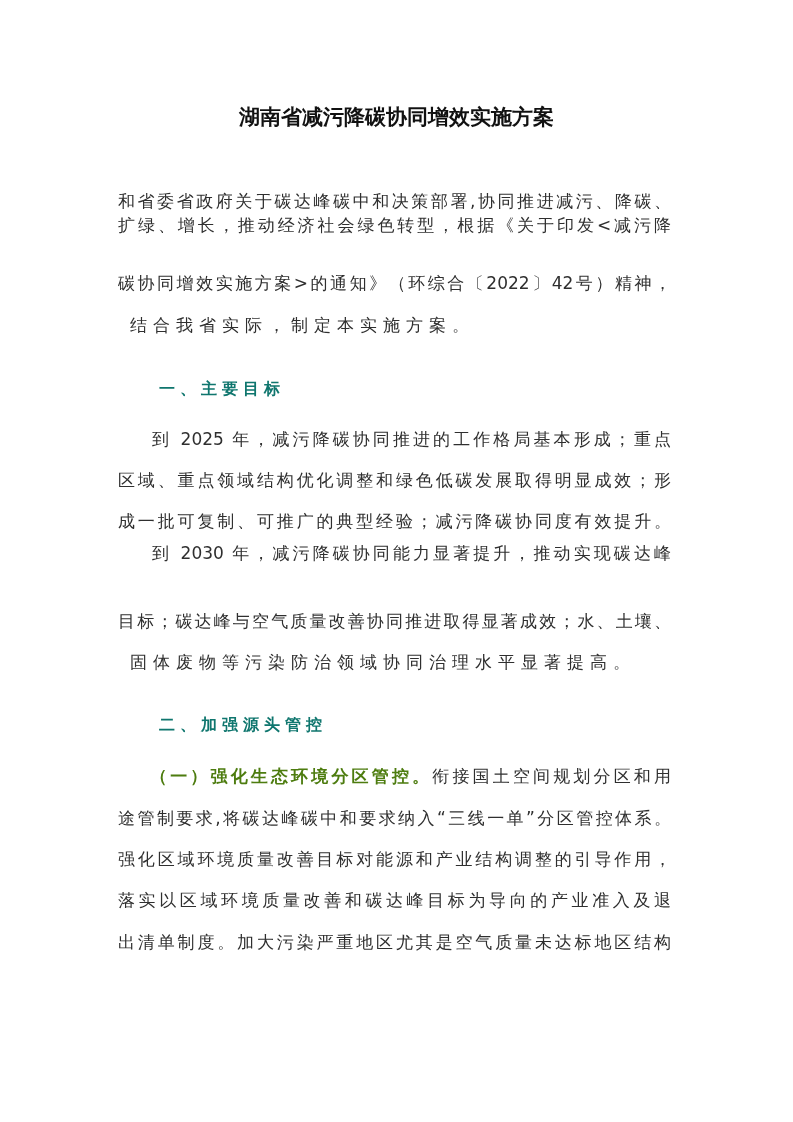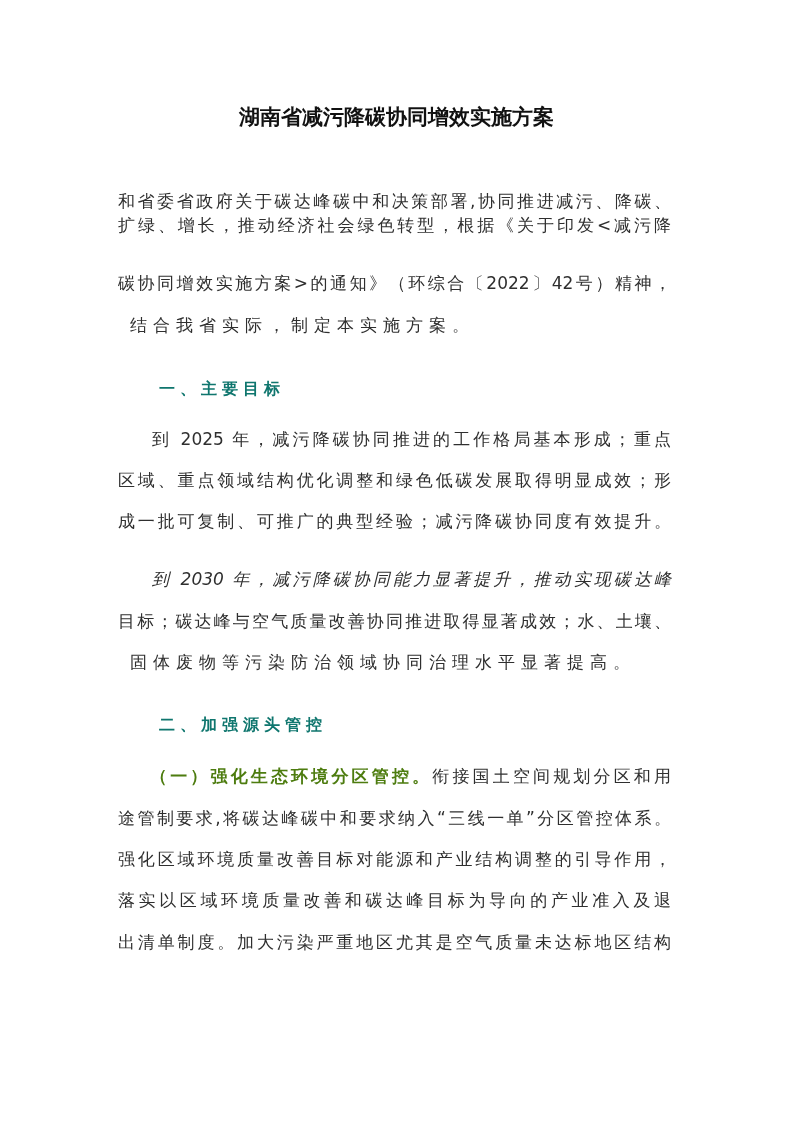--- a/index.html
+++ b/index.html
@@ -84,21 +84,21 @@
   <p class="body-line" style="top:213px;">扩绿、增长，推动经济社会绿色转型，根据《关于印发&lt;减污降</p>
   <p class="body-line" style="top:271px;">碳协同增效实施方案&gt;的通知》（环综合〔2022〕42号）精神，</p>
   <p class="body-line last" style="top:313px;">结合我省实际，制定本实施方案。</p>
 
   <h2 class="heading" style="top:370px;">一、主要目标</h2>
 
   <p class="body-line indent" style="top:427px;">到 2025 年，减污降碳协同推进的工作格局基本形成；重点</p>
   <p class="body-line" style="top:468px;">区域、重点领域结构优化调整和绿色低碳发展取得明显成效；形</p>
   <p class="body-line" style="top:510px;font-family:Liberation Serif, serif;">成一批可复制、可推广的典型经验；减污降碳协同度有效提升。</p>
 
-  <p class="body-line indent" style="top:567px;font-style:italic;">到 2030 年，减污降碳协同能力显著提升，推动实现碳达峰</p>
+  <p class="body-line indent" style="top:541px;">到 2030 年，减污降碳协同能力显著提升，推动实现碳达峰</p>
   <p class="body-line" style="top:609px;">目标；碳达峰与空气质量改善协同推进取得显著成效；水、土壤、</p>
   <p class="body-line last" style="top:650px;">固体废物等污染防治领域协同治理水平显著提高。</p>
 
   <h2 class="heading" style="top:706px;">二、加强源头管控</h2>
 
   <p class="body-line indent" style="top:764px;left:150px;width:521px;"><span class="bold-lead">（一）强化生态环境分区管控。</span><span>衔接国土空间规划分区和用</span></p>
   <p class="body-line" style="top:806px;">途管制要求,将碳达峰碳中和要求纳入“三线一单”分区管控体系。</p>
   <p class="body-line" style="top:847px;">强化区域环境质量改善目标对能源和产业结构调整的引导作用，</p>
   <p class="body-line" style="top:888px;">落实以区域环境质量改善和碳达峰目标为导向的产业准入及退</p>
   <p class="body-line" style="top:930px;">出清单制度。加大污染严重地区尤其是空气质量未达标地区结构</p>

